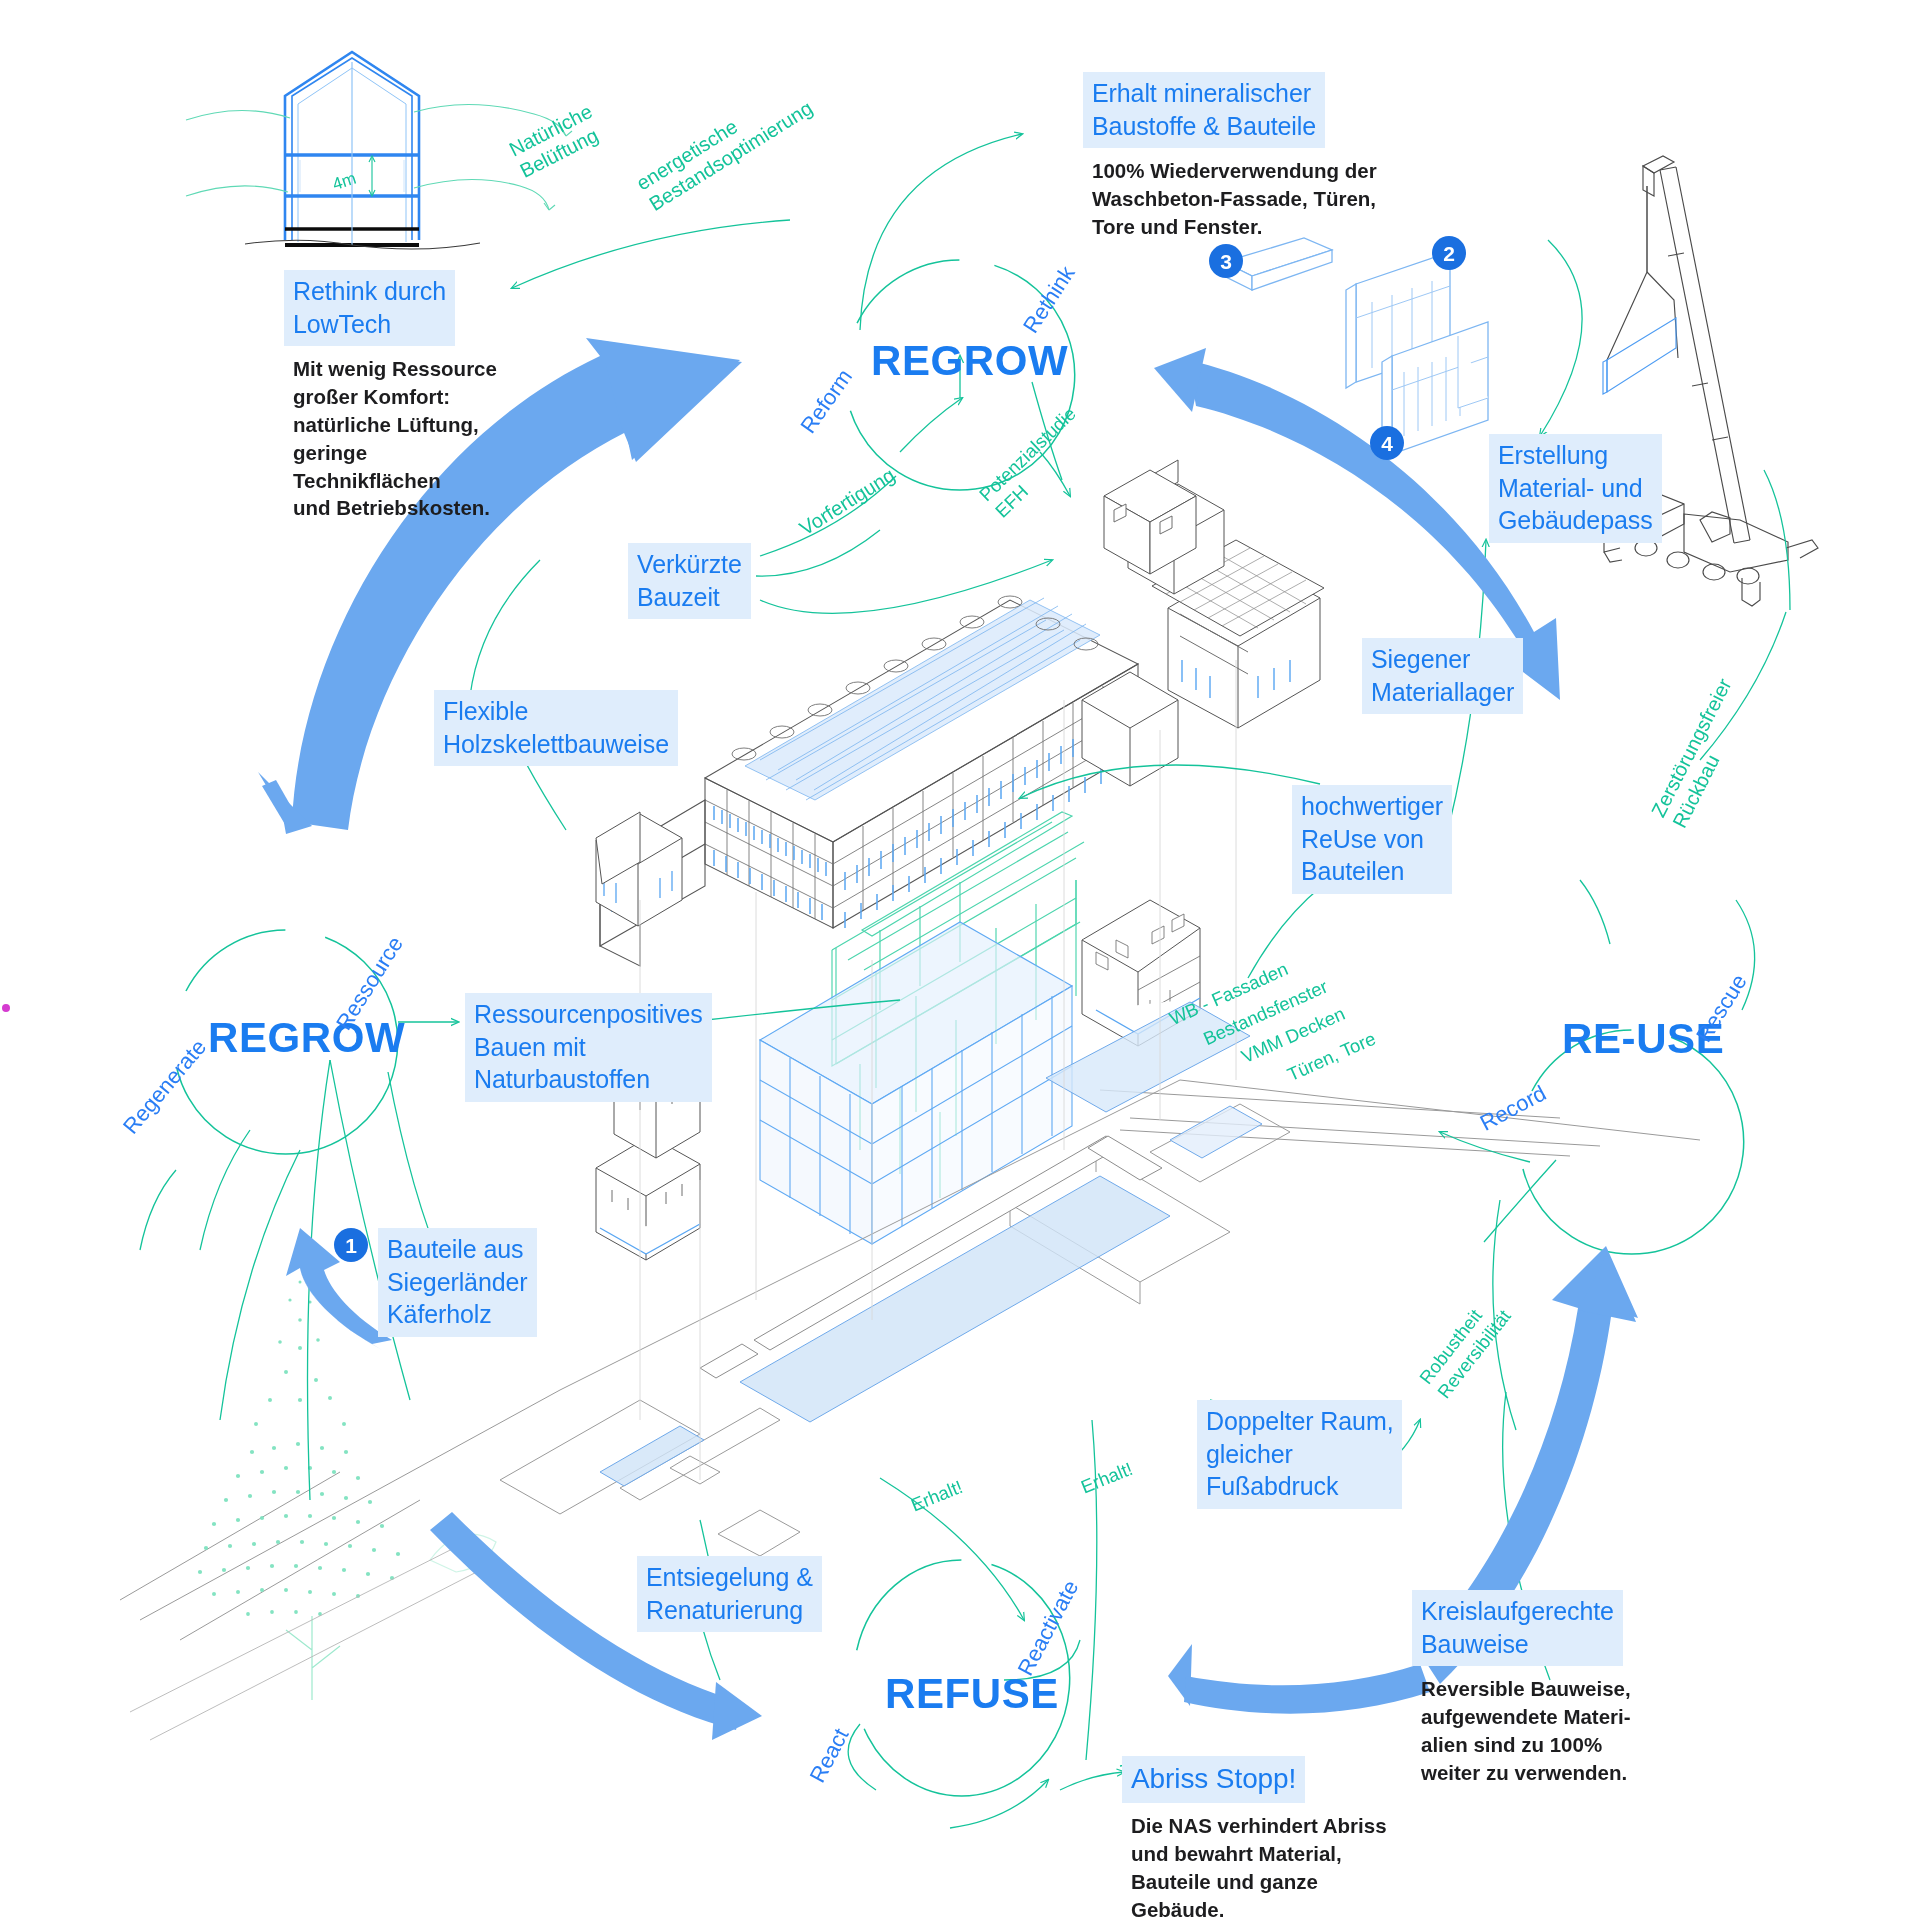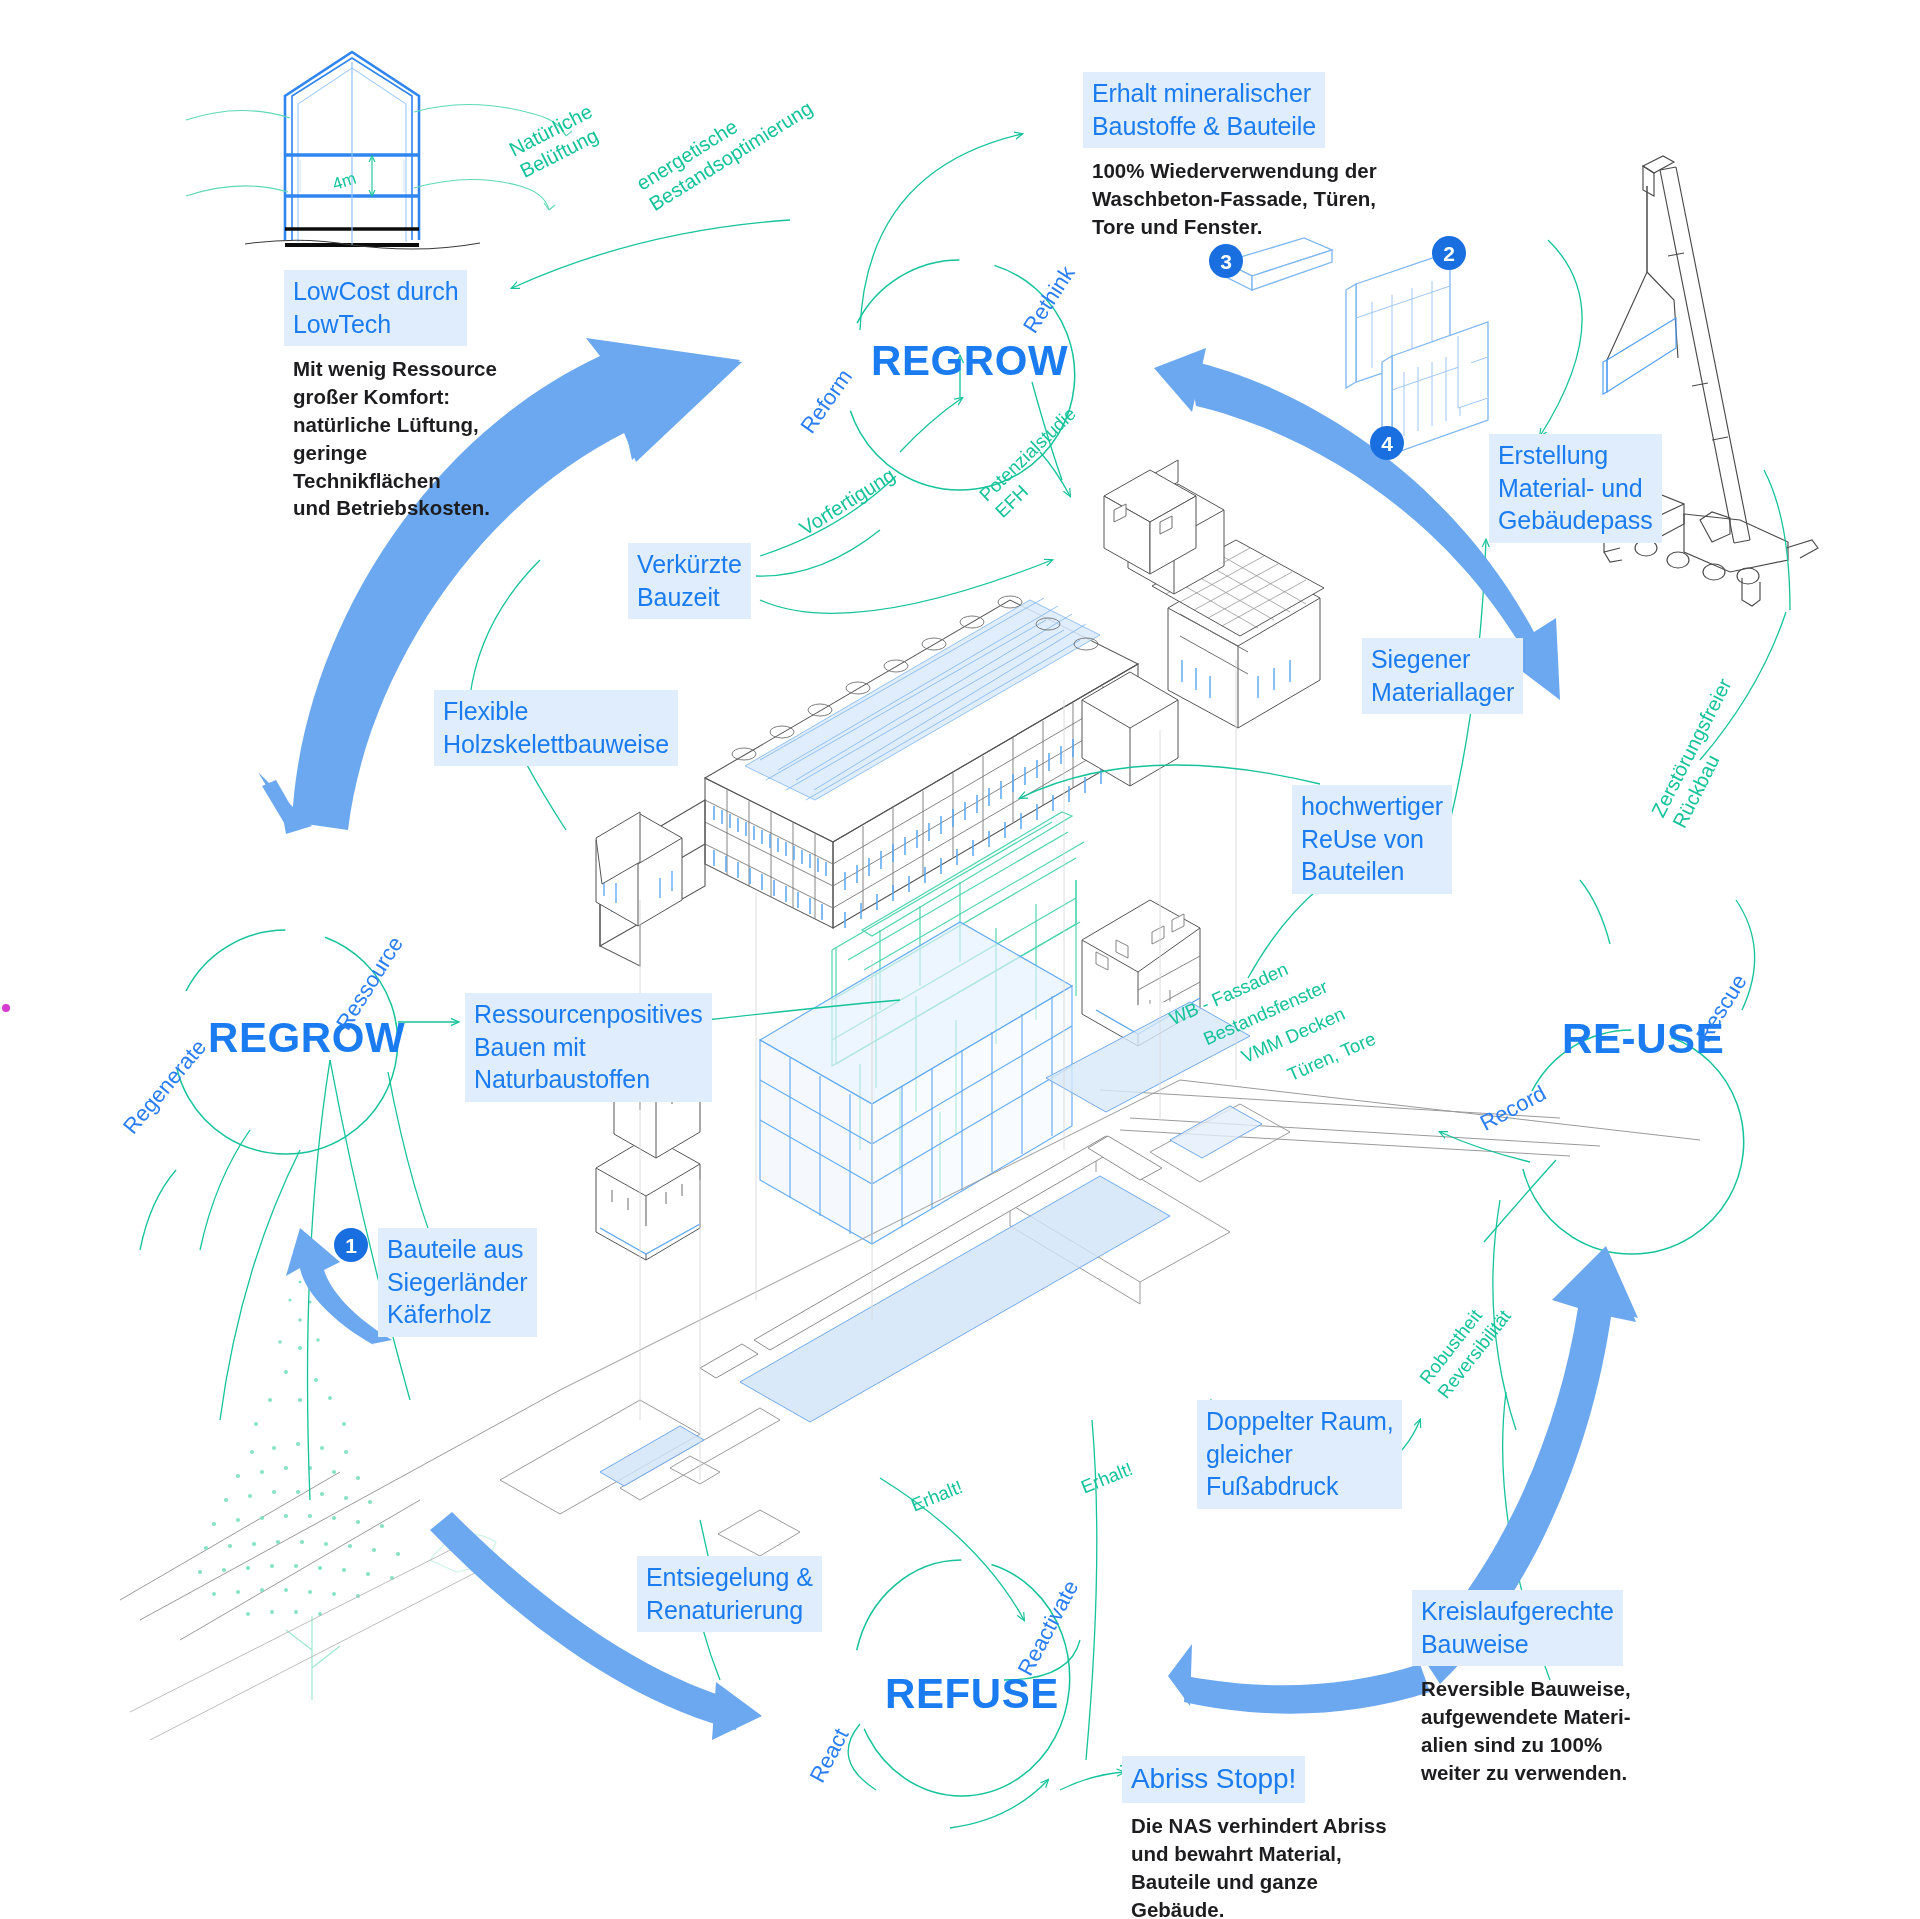--- a/index.html
+++ b/index.html
@@ -574,21 +574,21 @@
     <div class="gtxt sm" style="left:1078px;top:1478px;transform:rotate(-22deg);">Erhalt!</div>
 
     <div class="dimtxt" style="left:330px;top:176px;transform:rotate(-18deg);">4m</div>
 
     <div class="badge" style="left:1209px;top:244px;">3</div>
     <div class="badge" style="left:1432px;top:236px;">2</div>
     <div class="badge" style="left:1370px;top:426px;">4</div>
     <div class="badge" style="left:334px;top:1228px;">1</div>
 
     <div class="lbl" style="left:284px;top:270px;width:235px;">
-      <span class="hl">LowCost durch
+      <span class="hl">Rethink durch
 LowTech</span>
       <span class="body">Mit wenig Ressource
 großer Komfort:
 natürliche Lüftung,
 geringe Technikflächen
 und Betriebskosten.</span>
     </div>
 
     <div class="lbl" style="left:1083px;top:72px;width:320px;">
       <span class="hl">Erhalt mineralischer

